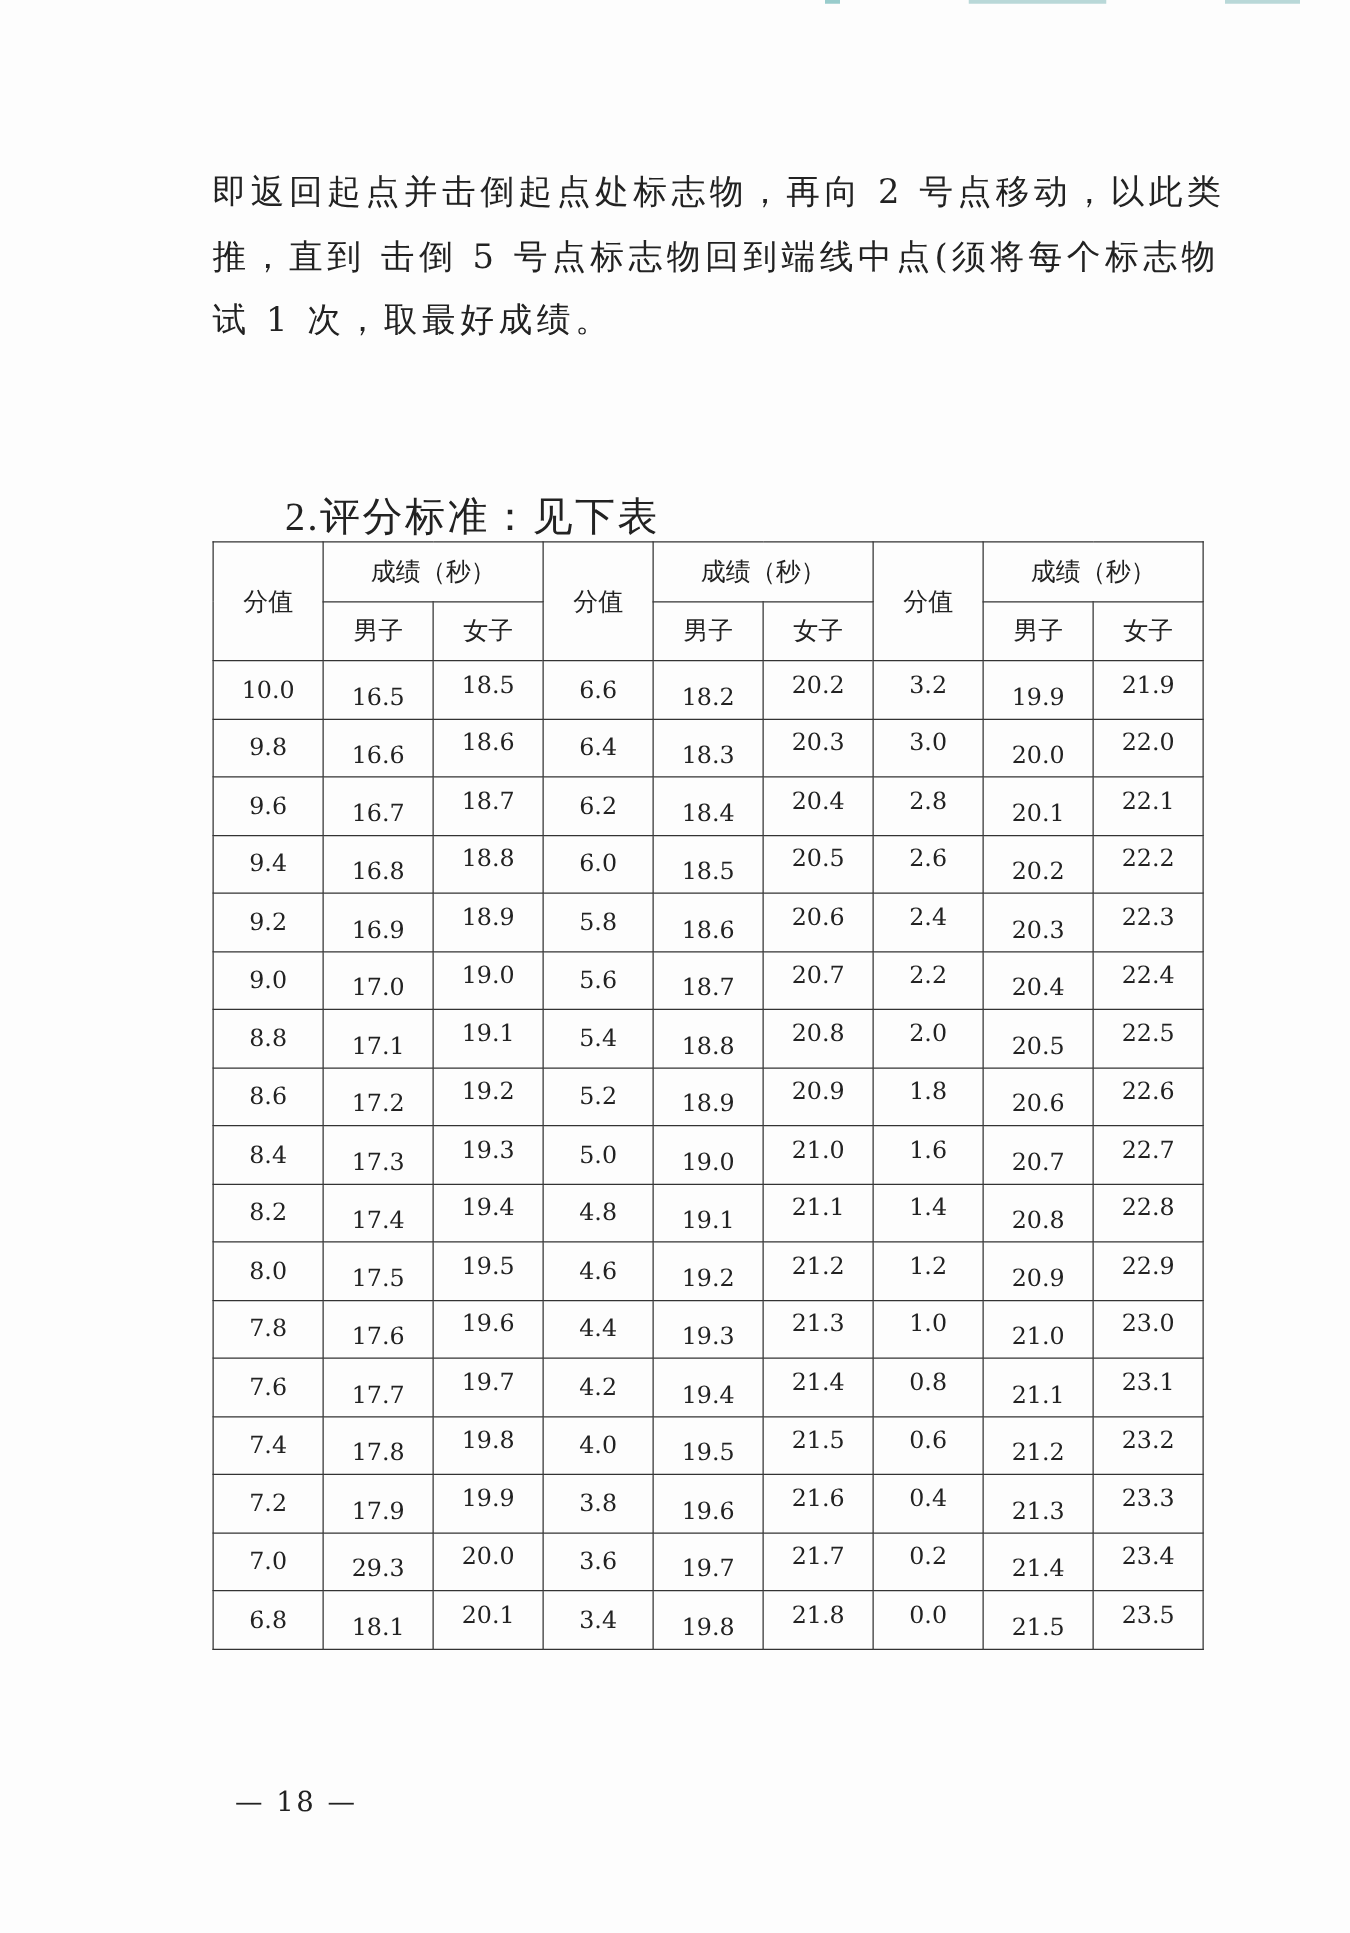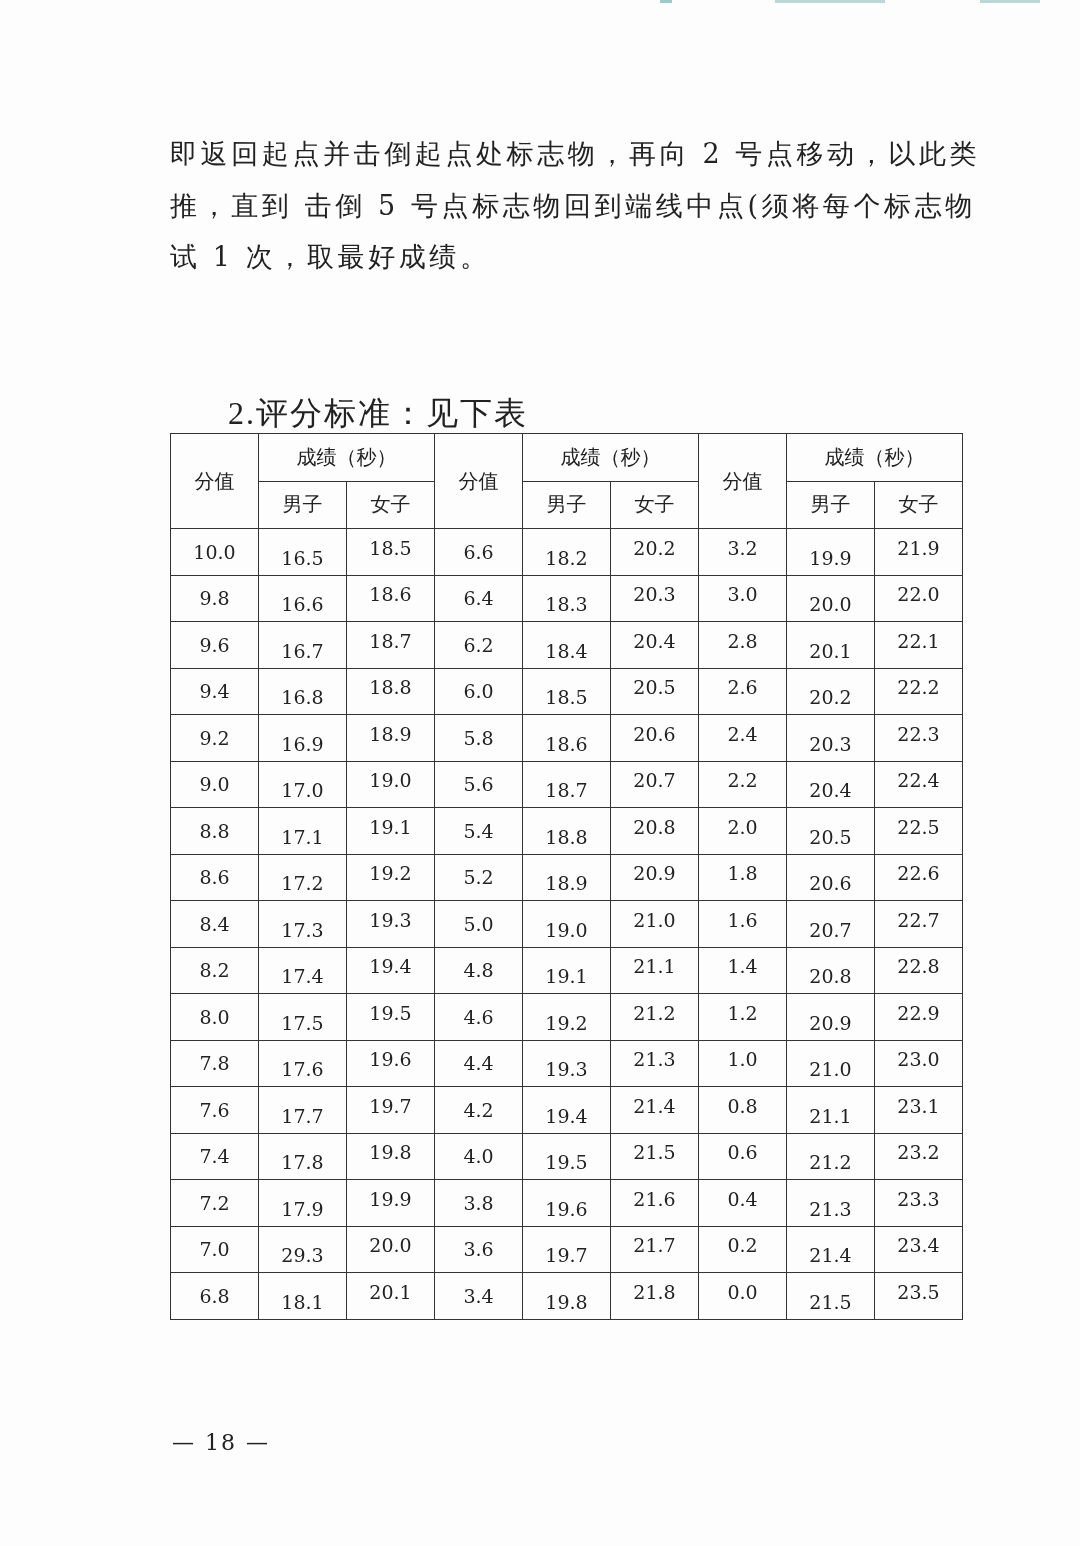--- a/index.html
+++ b/index.html
@@ -25,21 +25,21 @@
   table.score td, table.score th {
     border: 1.5px solid #333; text-align: center; font-weight: normal;
     font-size: 19px; padding: 0; color: #222;
   }
   table.score th { font-size: 20px; height: 46px; }
   table.score th.rowspan { height: 94px; }
   table.score td { height: 45.5px; position: relative; }
   table.score td.low { padding-top: 12px; height: 33.5px; }
   table.score td.high { padding-bottom: 8px; height: 37.5px; }
   .footer {
-    position: absolute; left: 172px; top: 1430px; font-size: 22px; letter-spacing: 2px; text-align: right;
+    position: absolute; left: 188px; top: 1430px; font-size: 22px; letter-spacing: 2px; text-align: right;
   }
 </style>
 </head>
 <body>
 
 <div class="top-bar">
   <span style="left:10px;width:12px;background:#9cc"></span>
   <span style="left:125px;width:110px;"></span>
   <span style="left:330px;width:60px;"></span>
 </div>

